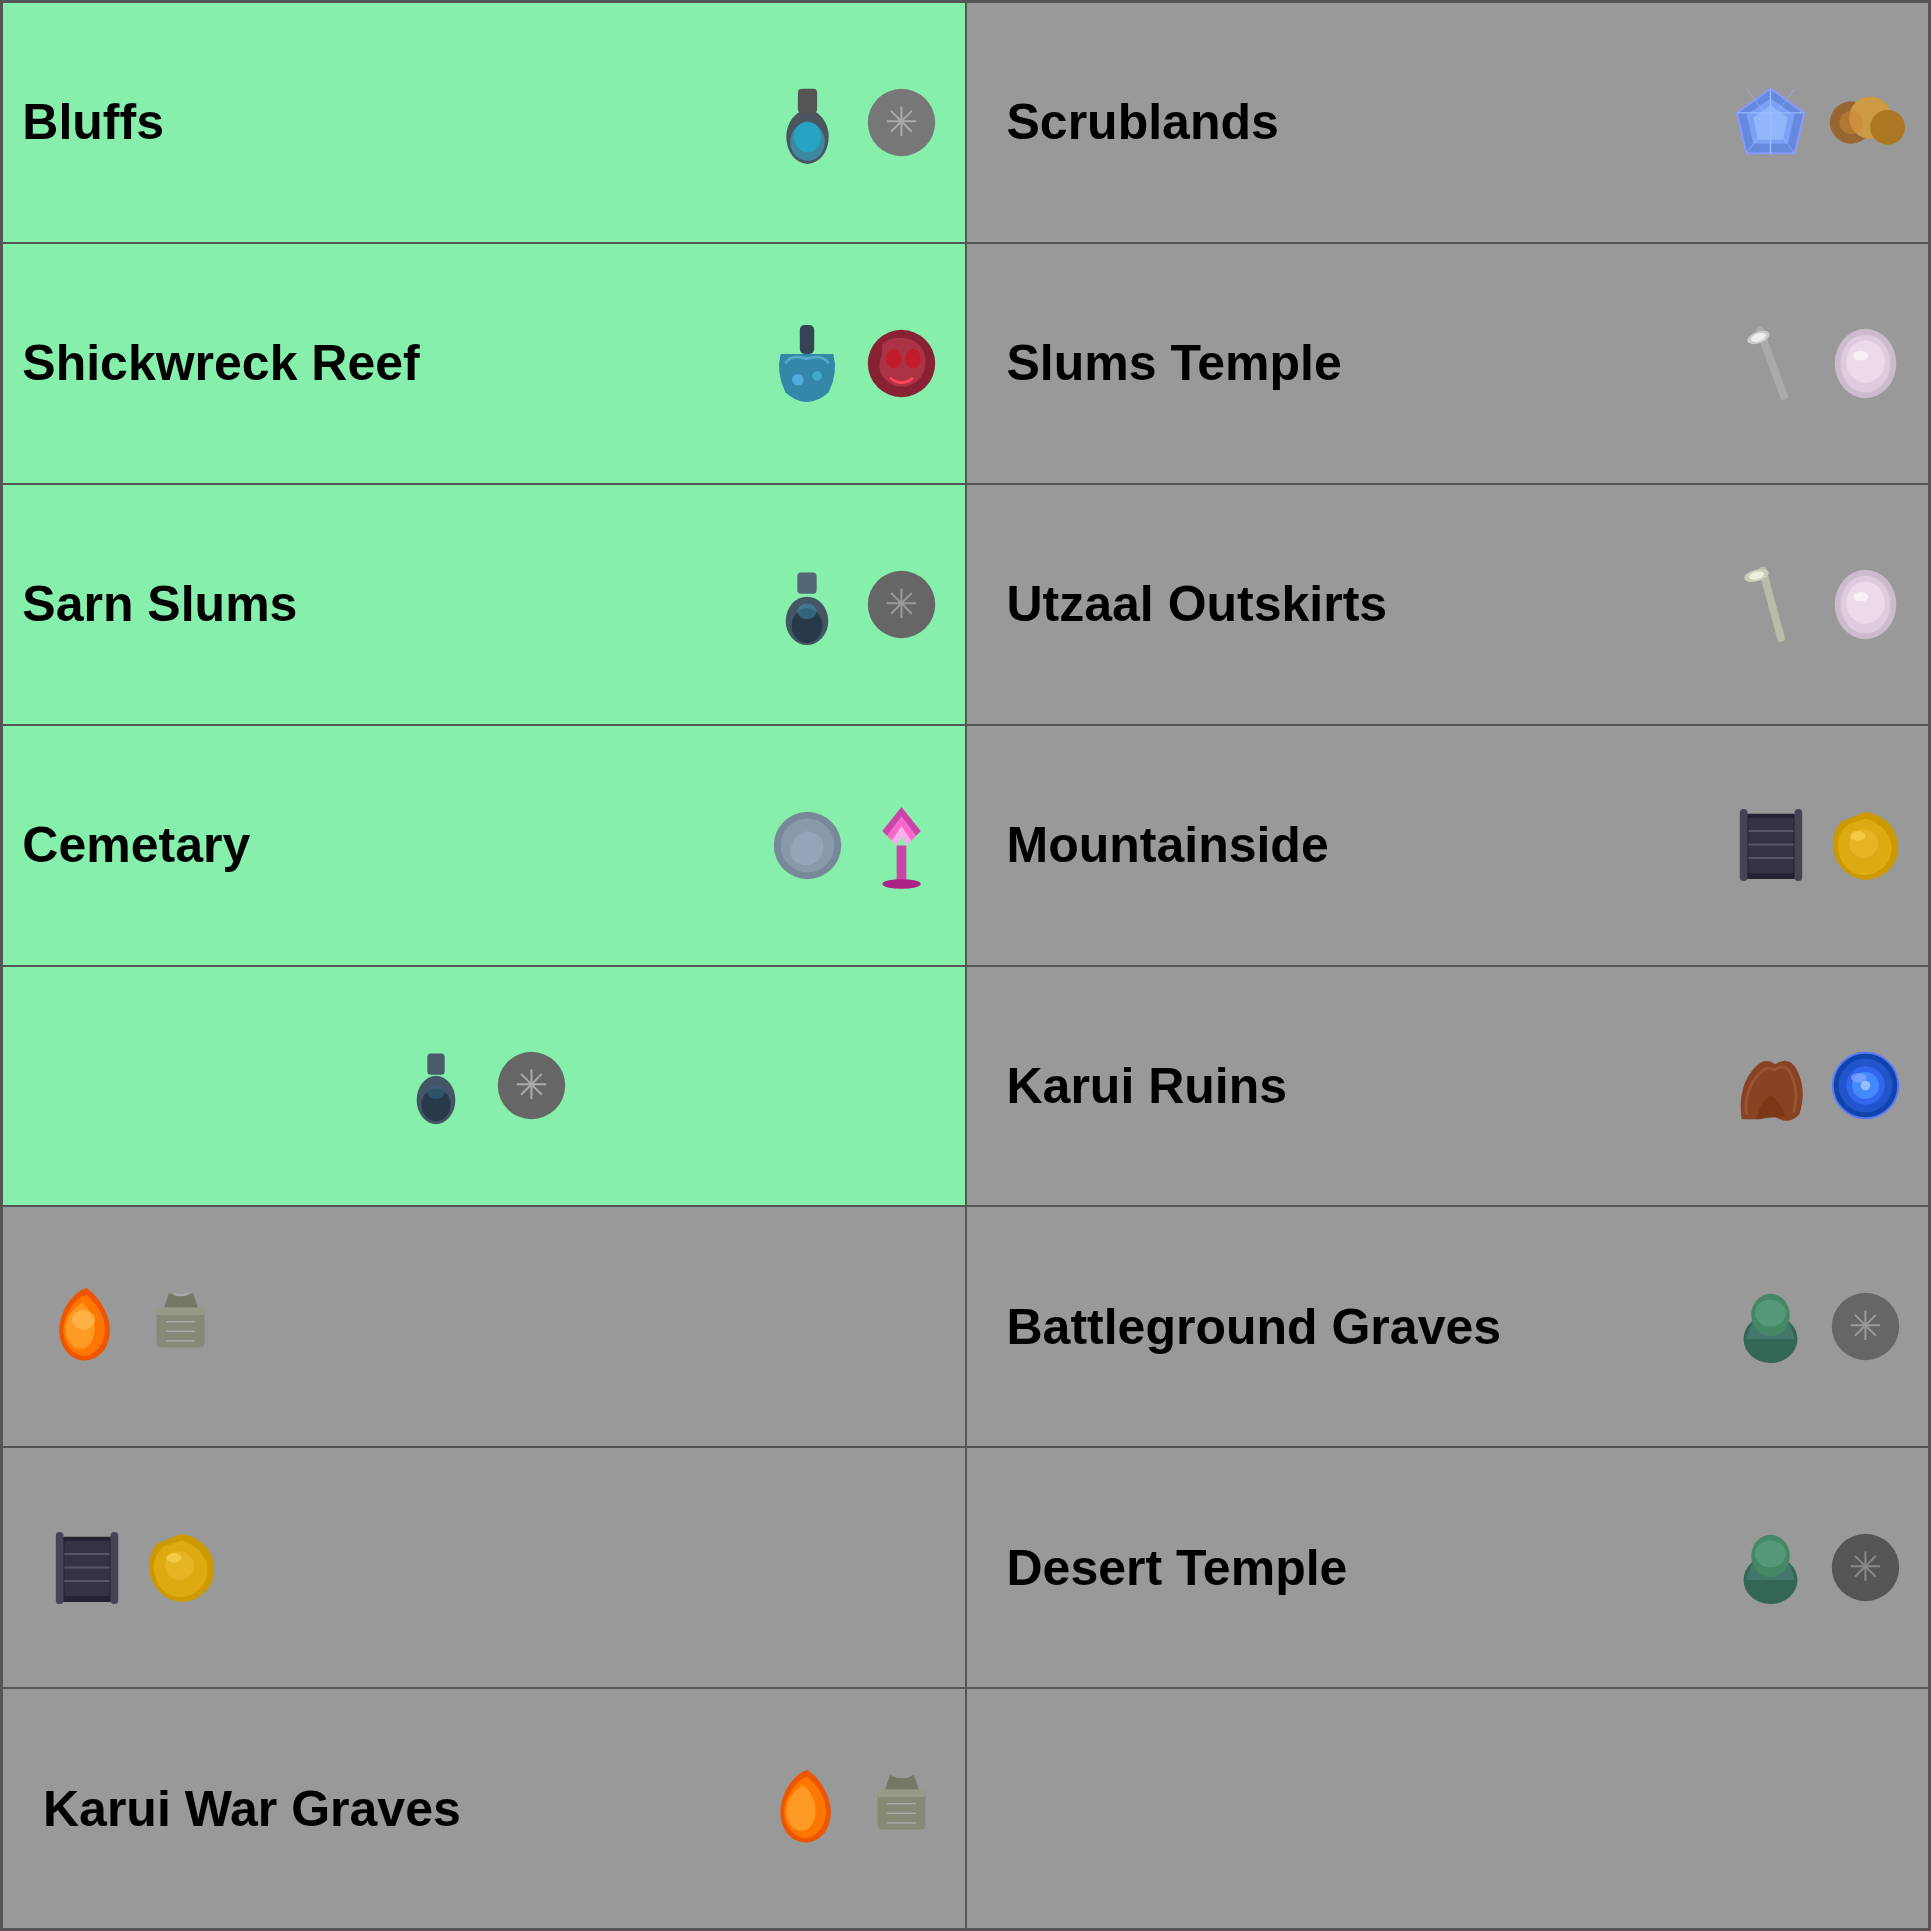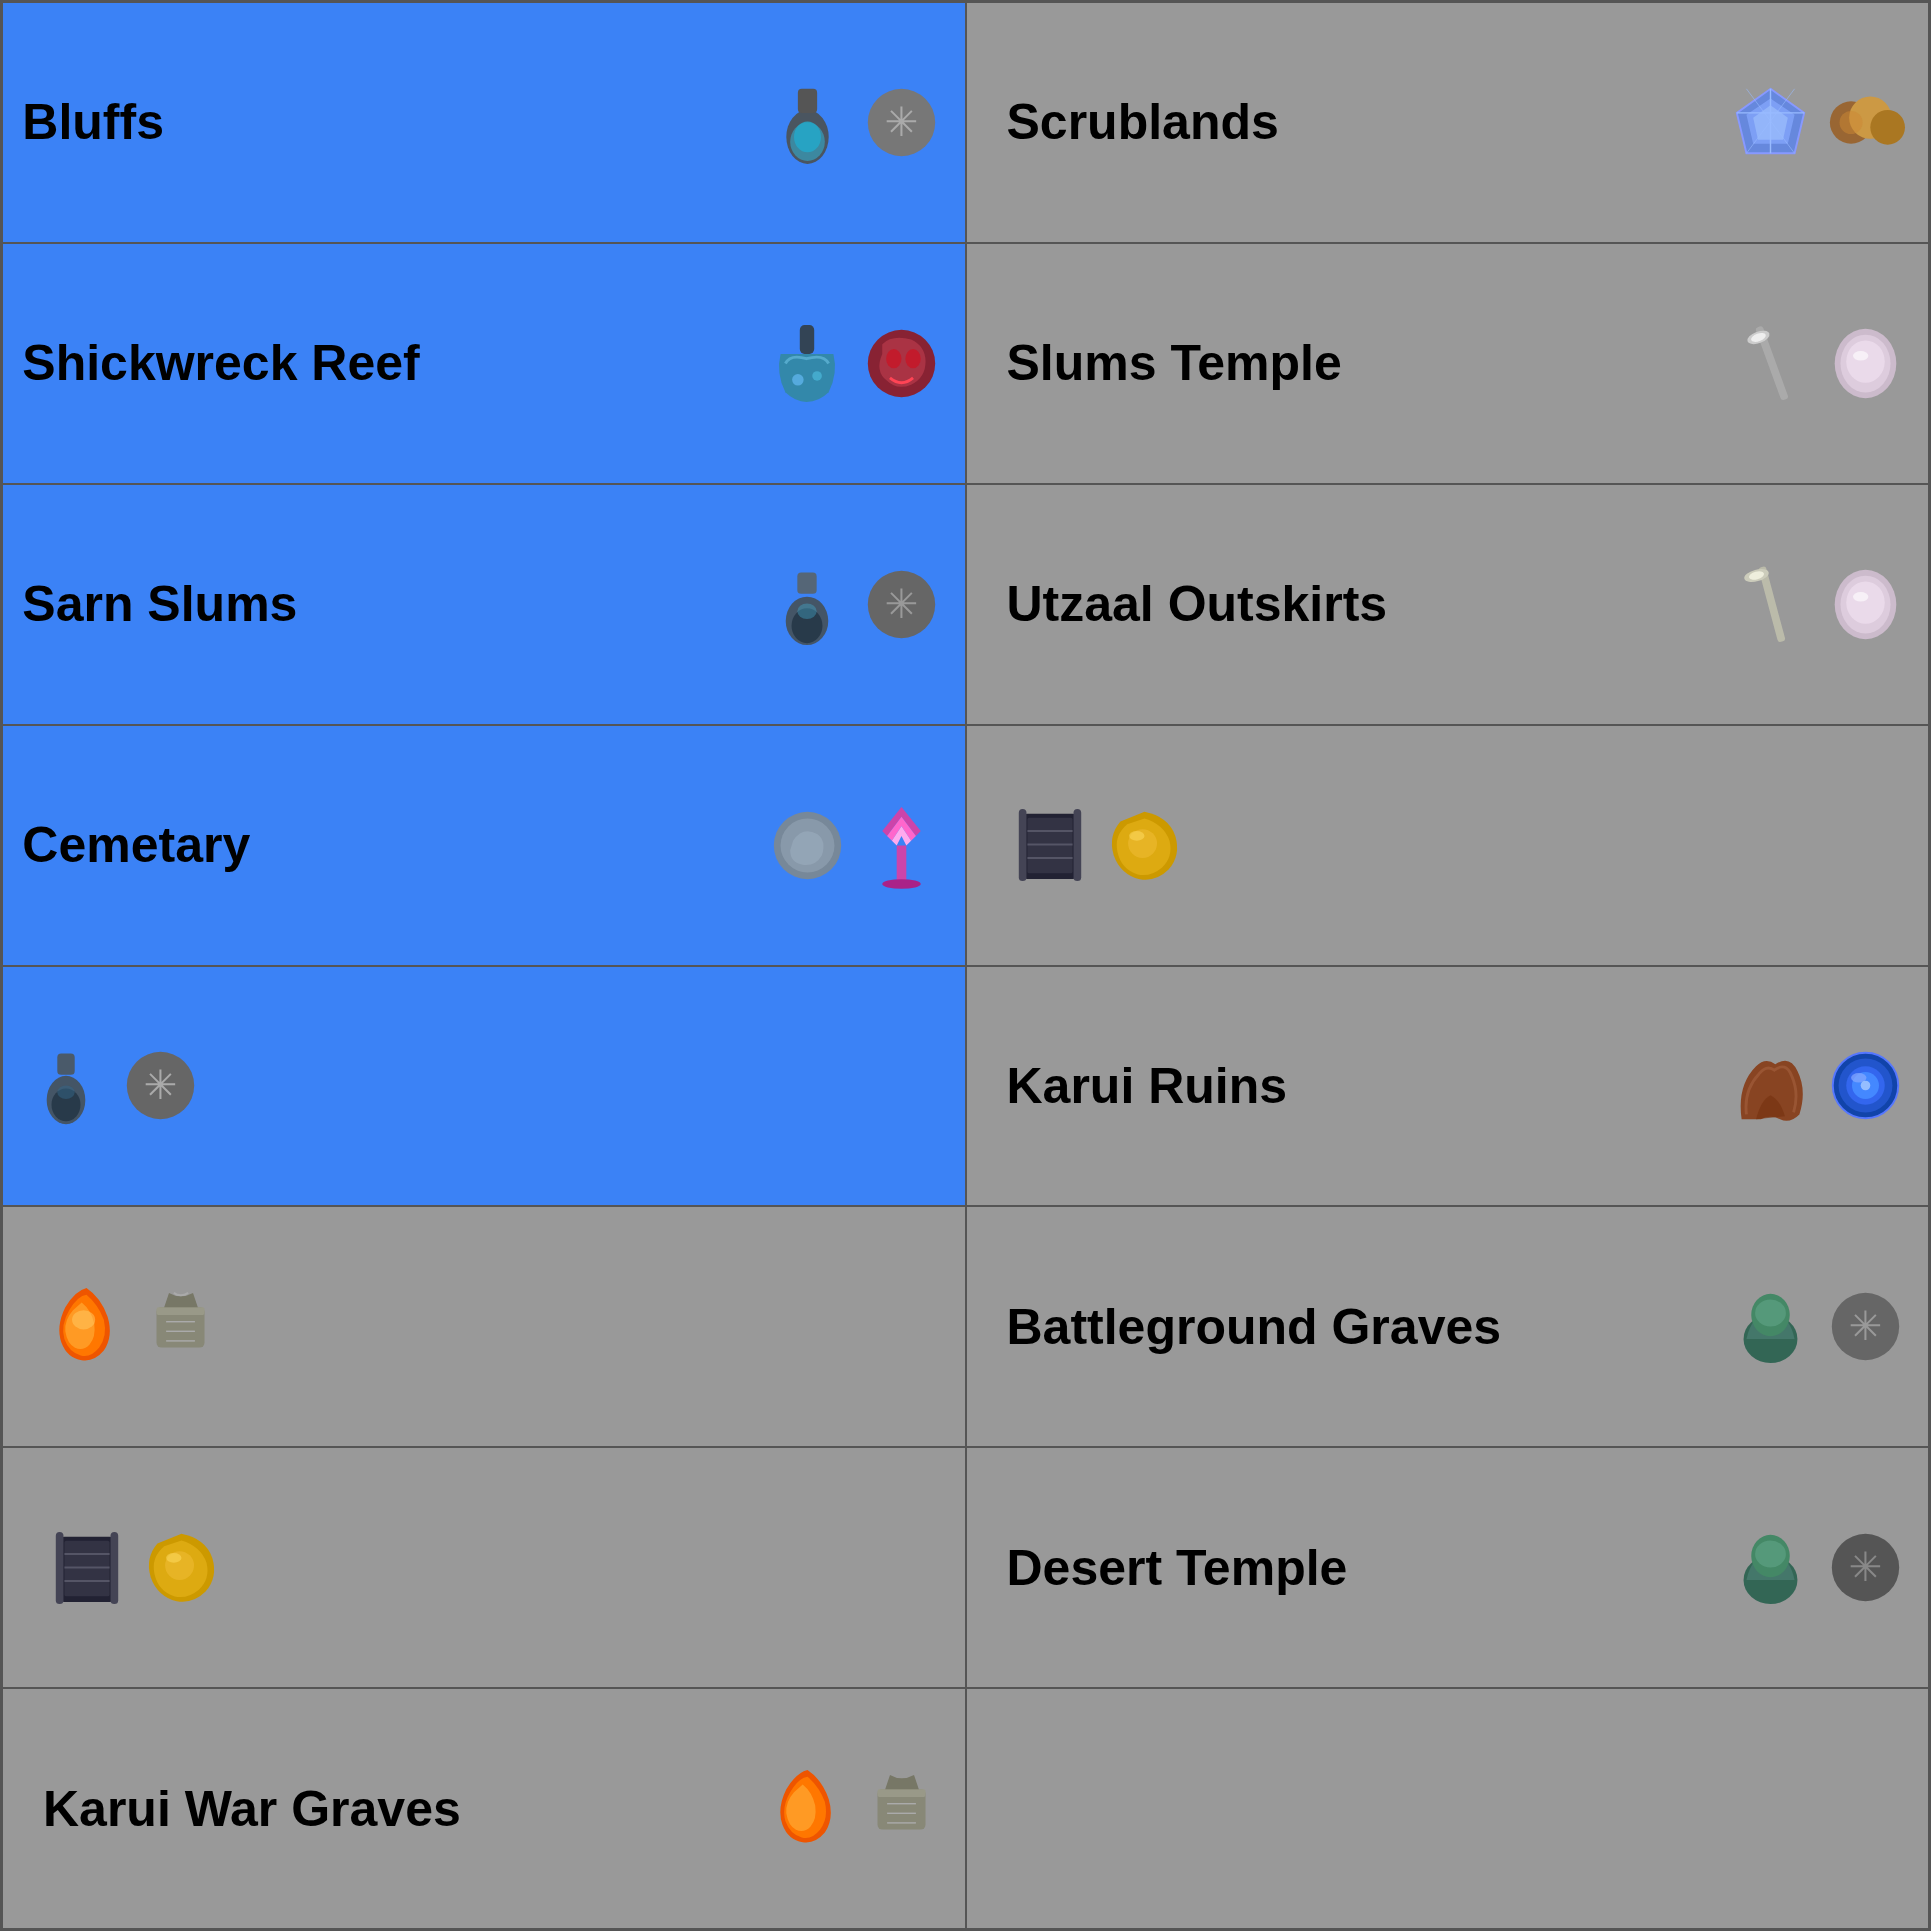--- a/index.html
+++ b/index.html
@@ -22,21 +22,22 @@
 
     .cell {
       display: flex;
       align-items: center;
       padding: 9.7px 19.3px;
       border: 1.9px solid #555;
       min-height: 222px;
     }
 
     .cell.green {
-      background-color: #3b82f6;
+      background-color: #86efac;
+      justify-content: center;
     }
 
     .cell.gray {
       background-color: #999;
       padding-left: 40px;
     }
 
     .cell-name {
       flex: 1;
       font-size: 50px;
@@ -213,20 +214,21 @@
           <polygon points="40,15 55,35 50,40 40,25 30,40 25,35" fill="#ff66cc"></polygon>
           <polygon points="40,25 50,40 45,45 40,35 35,45 30,40" fill="#ffaaee"></polygon>
           <rect x="35" y="45" width="10" height="40" fill="#cc44aa"></rect>
           <ellipse cx="40" cy="85" rx="20" ry="5" fill="#aa2288"></ellipse>
         </svg>
       </div>
     </div>
   </div>
 
   <div class="cell gray">
+    <span class="cell-name">Mountainside</span>
     <div class="cell-icons">
       <div class="icon-slot">
         <svg width="72" height="82" viewBox="0 0 75 85">
           <rect x="10" y="10" width="55" height="68" rx="4" fill="#222233"></rect>
           <rect x="14" y="14" width="47" height="58" rx="2" fill="#333344"></rect>
           <line x1="14" y1="28" x2="61" y2="28" stroke="#555566" stroke-width="2"></line>
           <line x1="14" y1="42" x2="61" y2="42" stroke="#555566" stroke-width="2"></line>
           <line x1="14" y1="56" x2="61" y2="56" stroke="#555566" stroke-width="2"></line>
           <rect x="5" y="5" width="8" height="75" rx="4" fill="#444455"></rect>
           <rect x="62" y="5" width="8" height="75" rx="4" fill="#444455"></rect>

